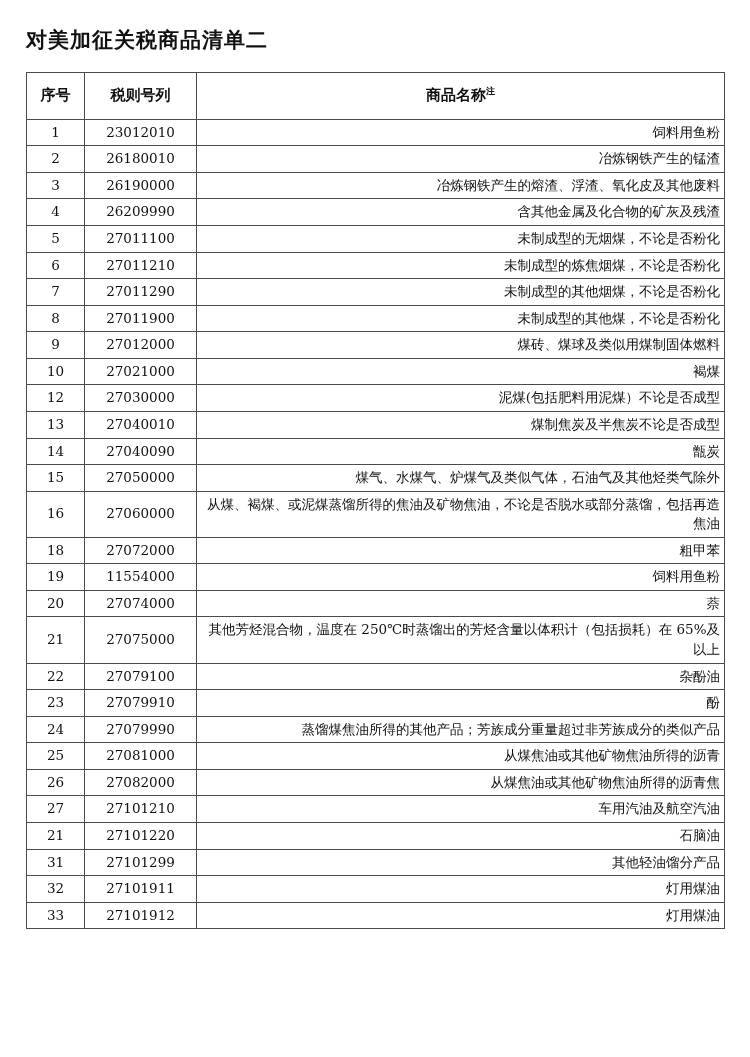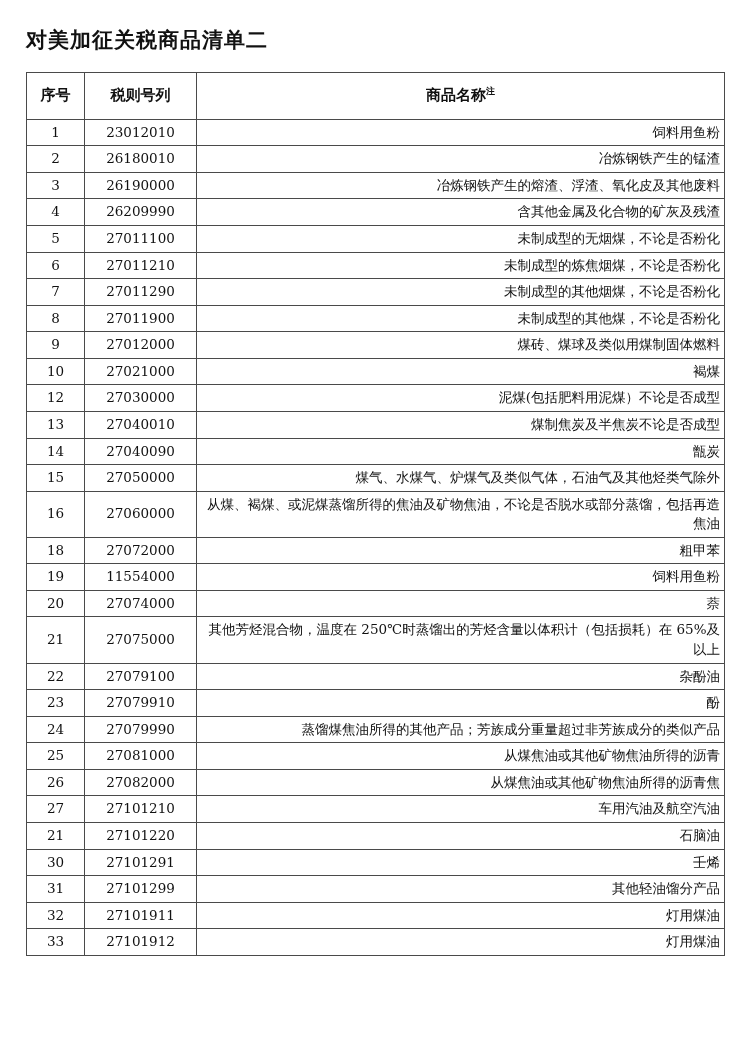--- a/index.html
+++ b/index.html
@@ -208,25 +208,20 @@
           <td class="seq">27</td>
           <td class="code">27101210</td>
           <td class="name">车用汽油及航空汽油</td>
         </tr>
         <tr>
           <td class="seq">21</td>
           <td class="code">27101220</td>
           <td class="name">石脑油</td>
         </tr>
         <tr>
-          <td class="seq">30</td>
-          <td class="code">27101291</td>
-          <td class="name">壬烯</td>
-        </tr>
-        <tr>
           <td class="seq">31</td>
           <td class="code">27101299</td>
           <td class="name">其他轻油馏分产品</td>
         </tr>
         <tr>
           <td class="seq">32</td>
           <td class="code">27101911</td>
           <td class="name">灯用煤油</td>
         </tr>
         <tr>

